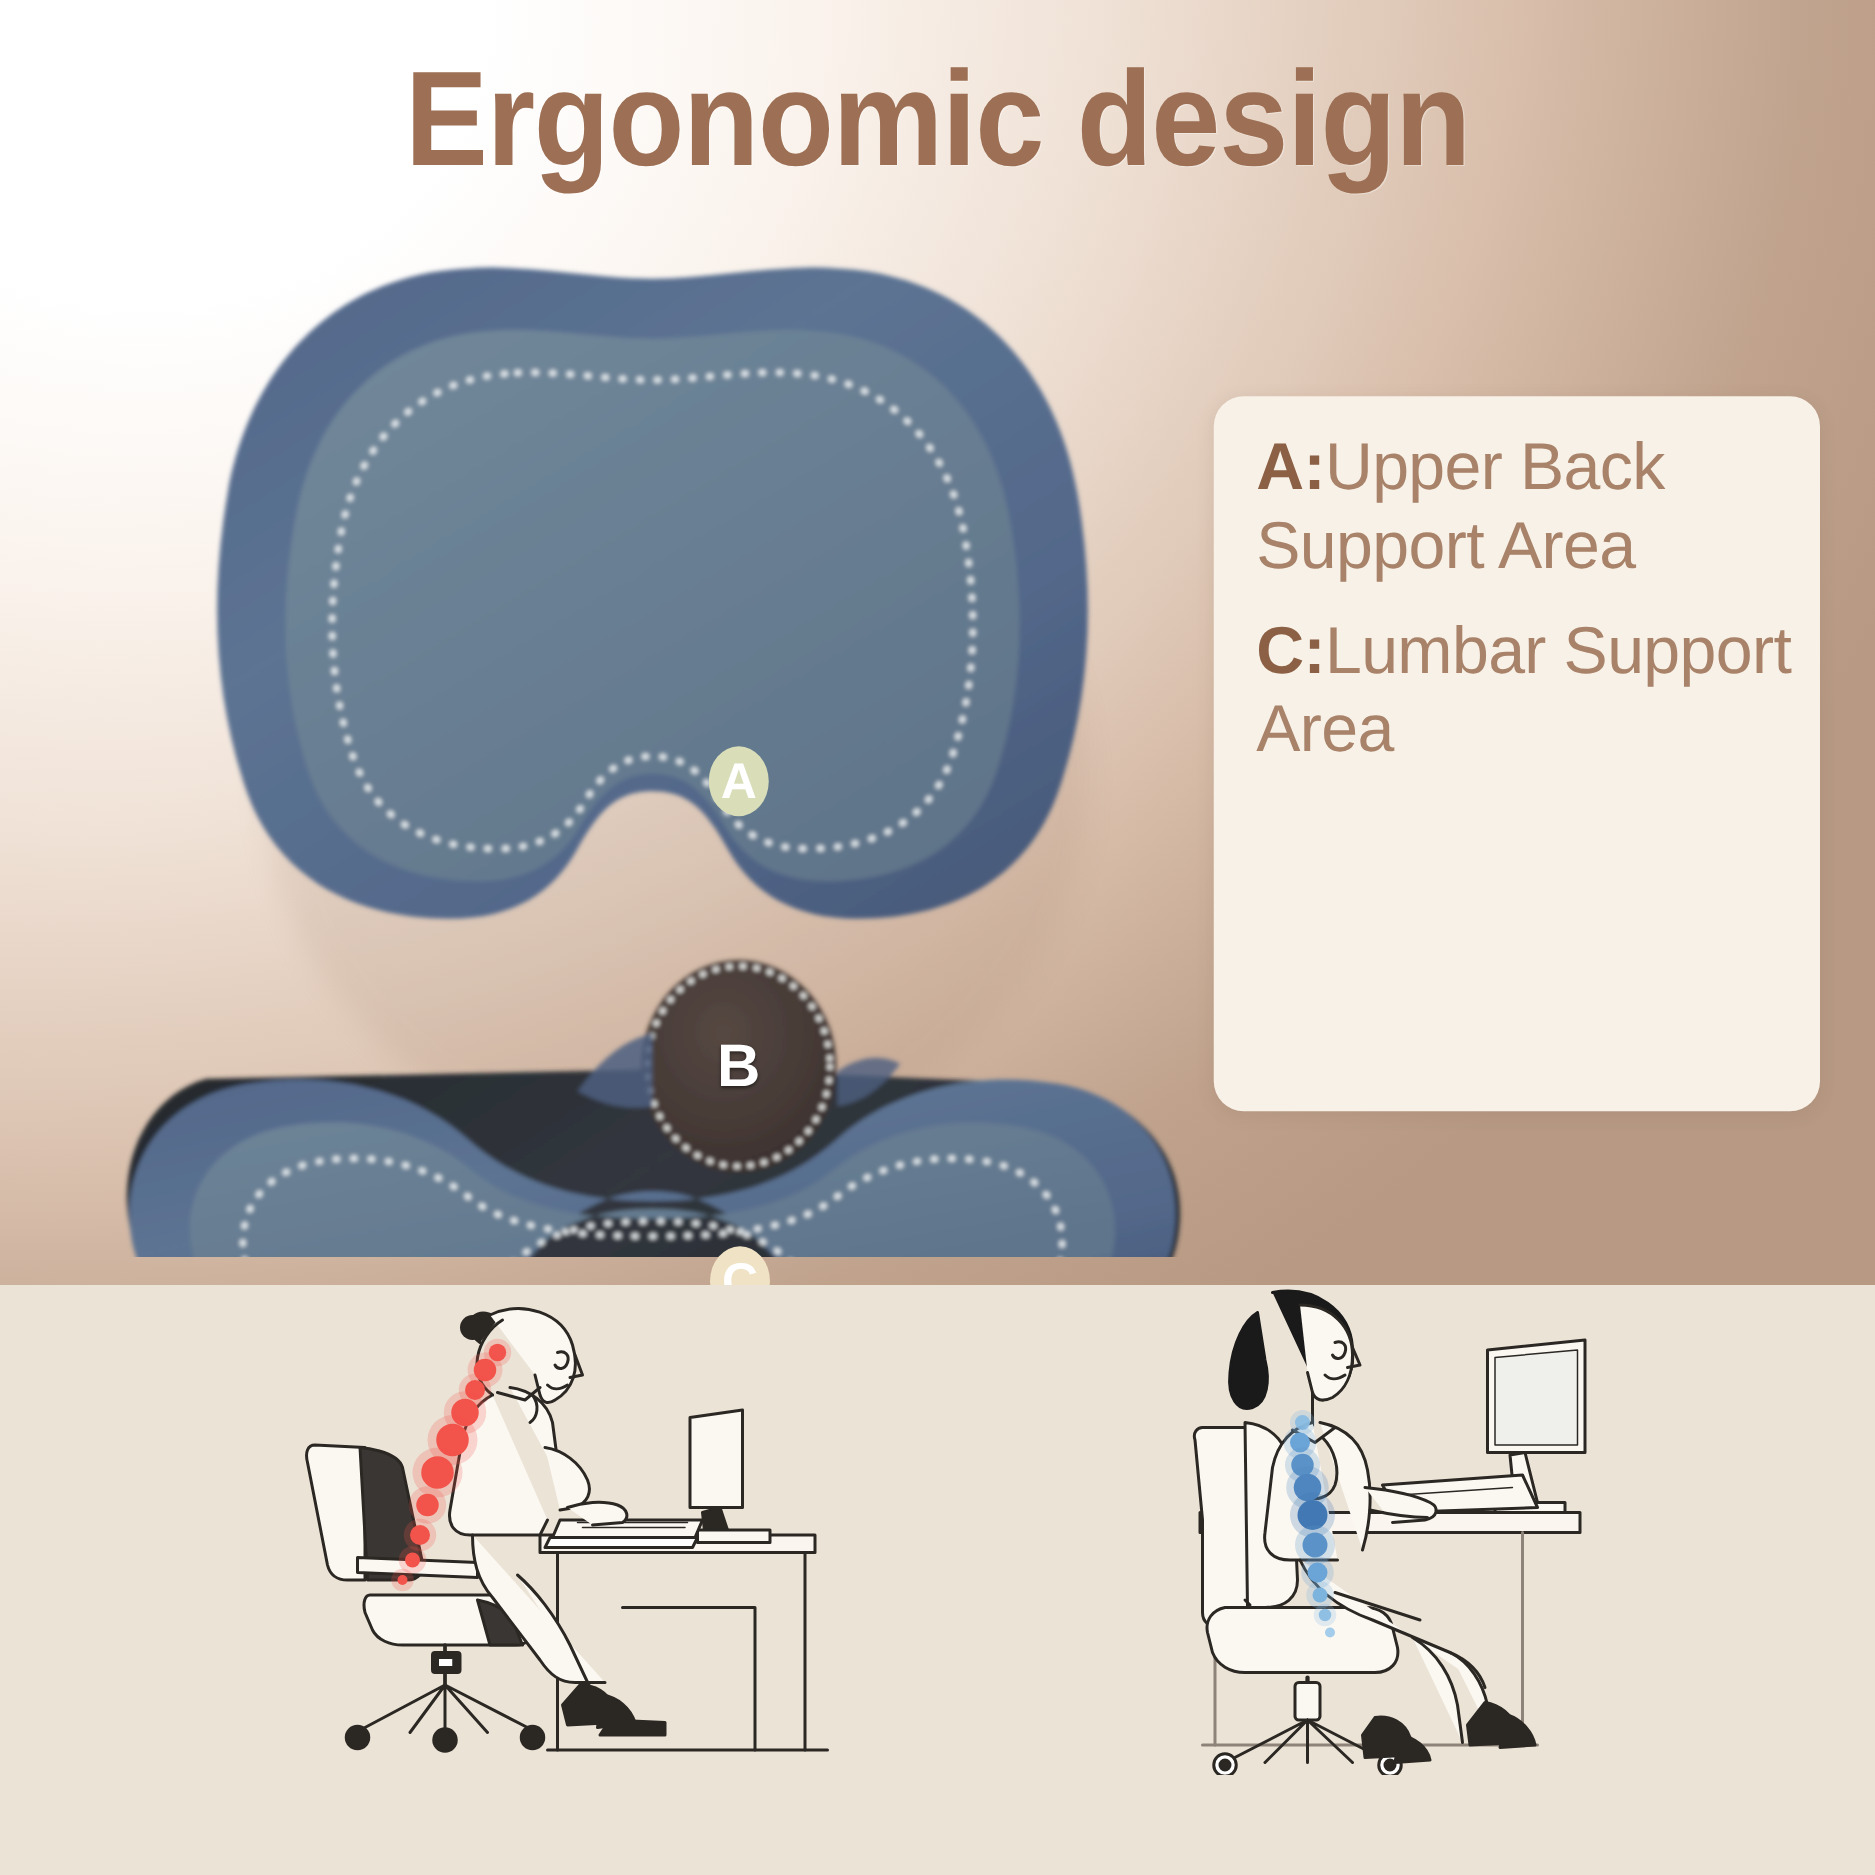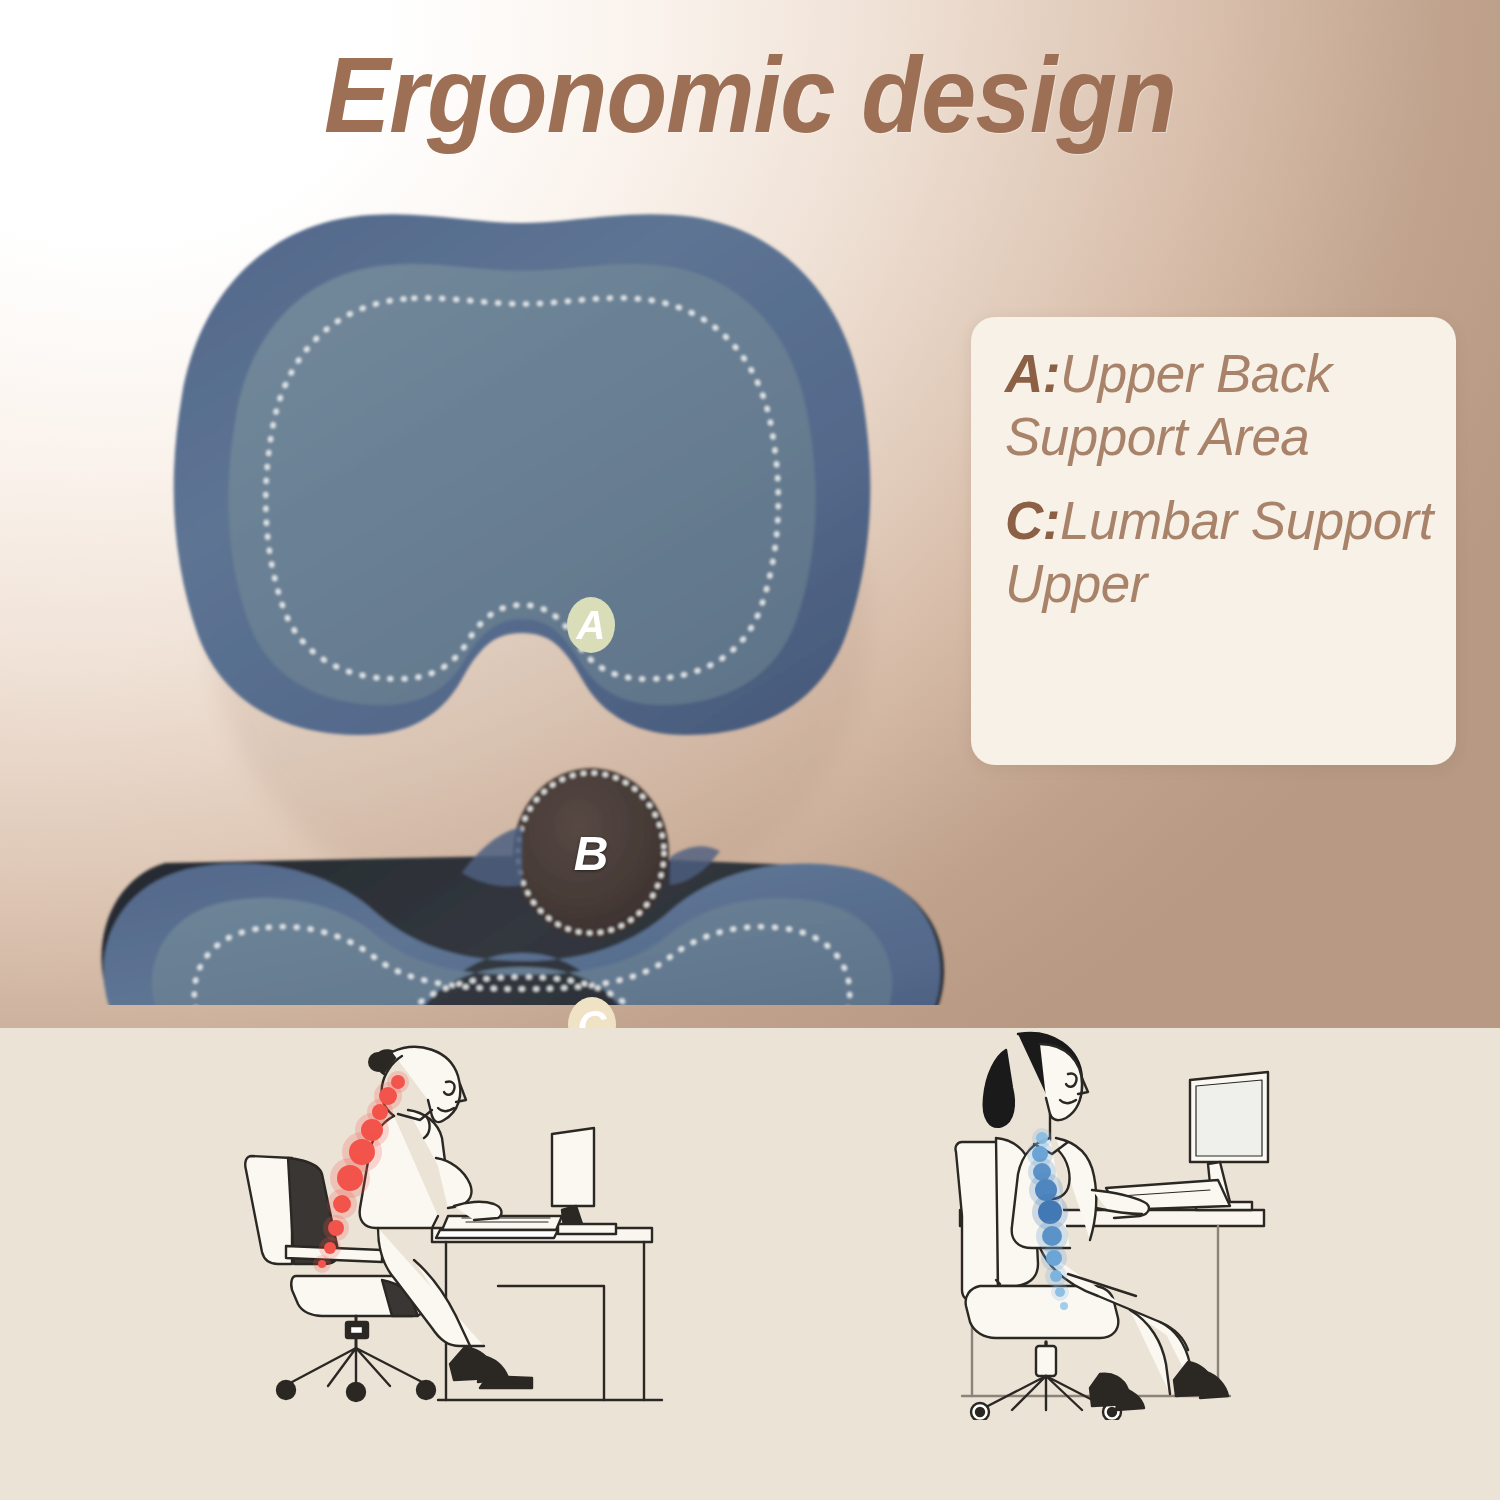--- a/index.html
+++ b/index.html
@@ -5,21 +5,20 @@
   html, body {
     margin: 0; padding: 0;
     width: 1500px; height: 1500px;
     overflow: hidden;
     font-family: "Liberation Sans", sans-serif;
   }
   #root {
     position: relative;
     width: 1500px; height: 1500px;
     background: #15803d;
-    font-style: italic;
   }
 
   
   #top-panel {
     position: absolute;
     left: 0; top: 0;
     width: 1500px; height: 1028px;
     background:
       radial-gradient(ellipse 1500px 1250px at 8% 2%,
         rgba(255,255,255,1) 0%,
@@ -86,21 +85,21 @@
     color: #ffffff;
     font-size: 48px;
     font-weight: bold;
     text-shadow: 0 1px 3px rgba(0,0,0,0.5);
   }
 
   
   #legend-box {
     position: absolute;
     left: 971px; top: 317px;
-    width: 485px; height: 448px;
+    width: 485px; height: 572px;
     background: #f8f1e7;
     border-radius: 24px;
     box-shadow: 0 3px 14px rgba(120, 92, 70, 0.14);
     padding: 26px 0 0 34px;
     box-sizing: border-box;
   }
   .legend-item {
     margin-bottom: 22px;
     line-height: 1.18;
     font-size: 53px;
@@ -250,21 +249,21 @@
       <div class="badge" id="badge-c">
         <span>C</span>
       </div>
     </div>
 
     <div id="legend-box">
       <div class="legend-item">
         <span class="legend-key">A:</span><span>Upper Back Support Area</span>
       </div>
       <div class="legend-item">
-        <span class="legend-key">C:</span><span>Lumbar Support Upper</span>
+        <span class="legend-key">C:</span><span>Lumbar Support Area</span>
       </div>
     </div>
   </div>
 
   <div id="bottom-panel">
 
     <div class="scene" id="scene-before">
       <svg viewBox="0 0 440 380" xmlns="http://www.w3.org/2000/svg">
         <g fill="none" stroke="#2b2824" stroke-width="2.4" stroke-linecap="round" stroke-linejoin="round">
 

